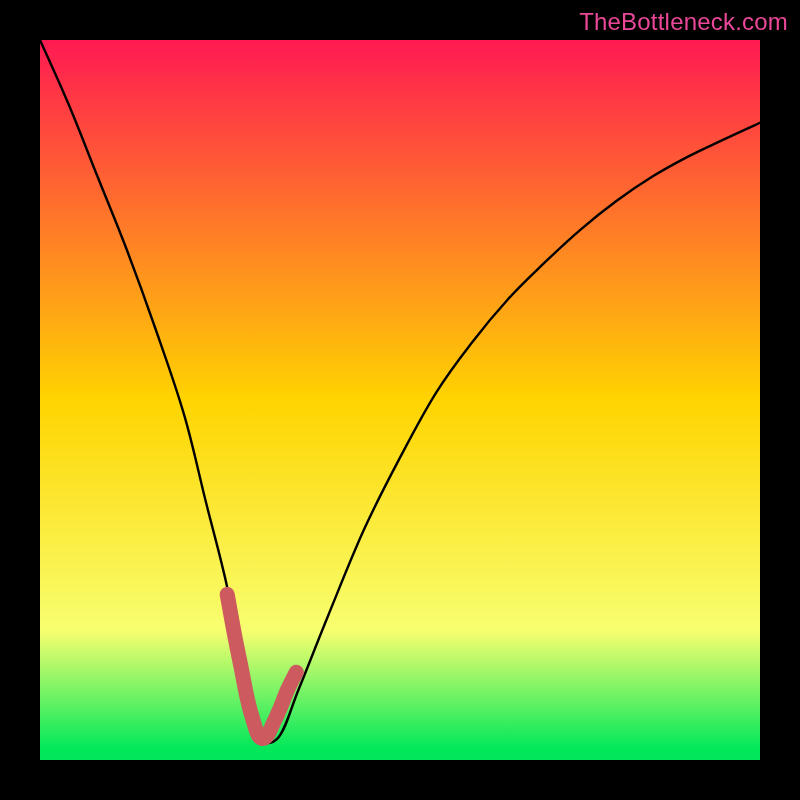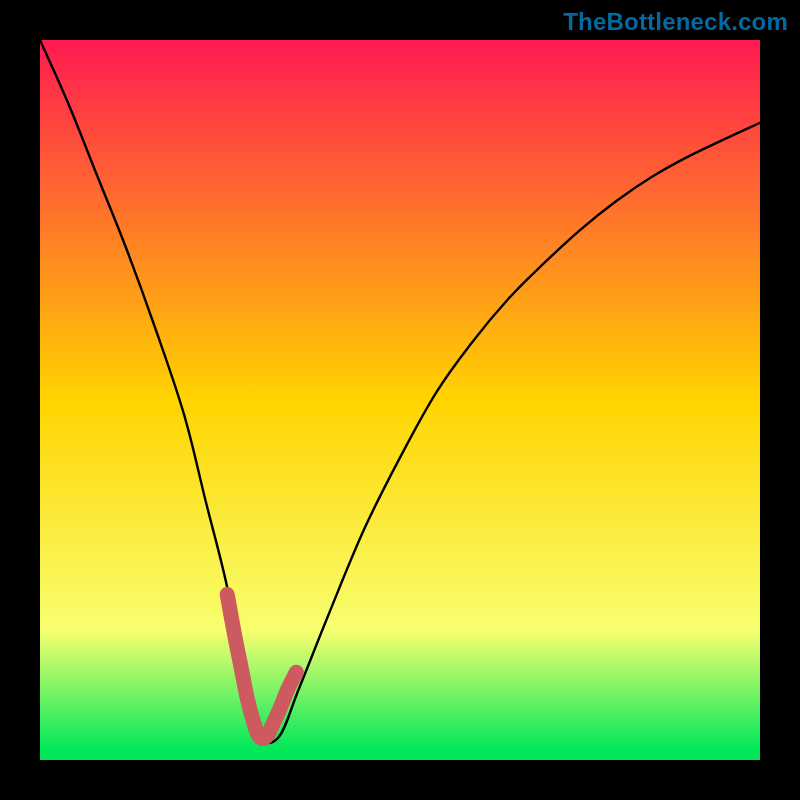--- a/index.html
+++ b/index.html
@@ -34,23 +34,23 @@
   .curve-svg {
     position: absolute;
     inset: 0;
     width: 100%;
     height: 100%;
   }
   .watermark {
     position: absolute;
     top: 8px;
     right: 12px;
-    color: #0369a1;
+    color: #ec4899;
     font-size: 24px;
-    font-weight: 700;
+    font-weight: 400;
     letter-spacing: 0.2px;
     user-select: none;
   }
 </style>
 </head>
 <body>
 
 <div class="frame">
 
   <div class="watermark">TheBottleneck.com</div>

